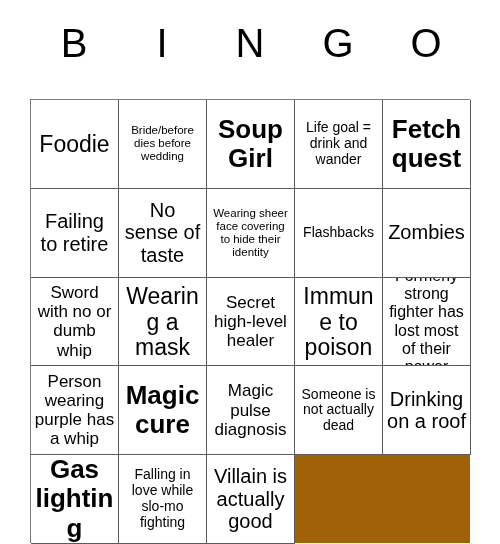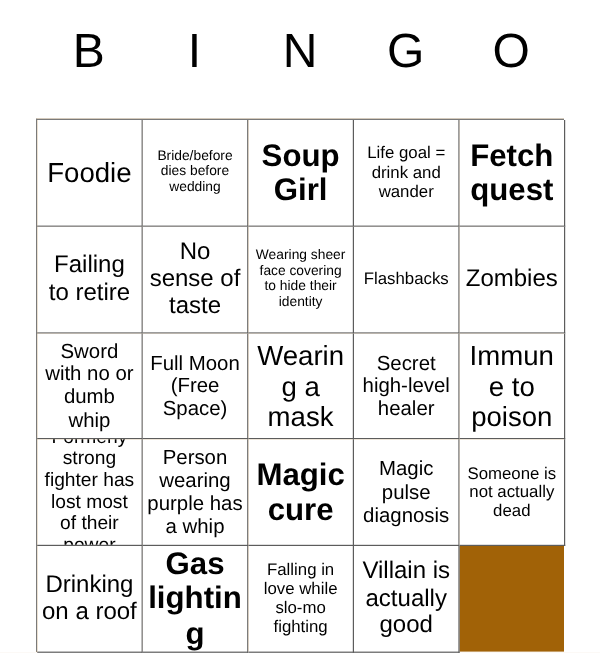--- a/index.html
+++ b/index.html
@@ -125,23 +125,20 @@
       </div>
       <div class="bingo-cell sz-sm">
         <span class="cell-text">Flashbacks</span>
       </div>
       <div class="bingo-cell sz-lg">
         <span class="cell-text">Zombies</span>
       </div>
       <div class="bingo-cell sz-md">
         <span class="cell-text">Sword with no or dumb whip</span>
       </div>
-      <div class="bingo-cell sz-md">
-        <span class="cell-text">Full Moon (Free Space)</span>
-      </div>
       <div class="bingo-cell sz-xl">
         <span class="cell-text">Wearing a mask</span>
       </div>
       <div class="bingo-cell sz-md">
         <span class="cell-text">Secret high-level healer</span>
       </div>
       <div class="bingo-cell sz-xl">
         <span class="cell-text">Immune to poison</span>
       </div>
       <div class="bingo-cell sz-xxs">

